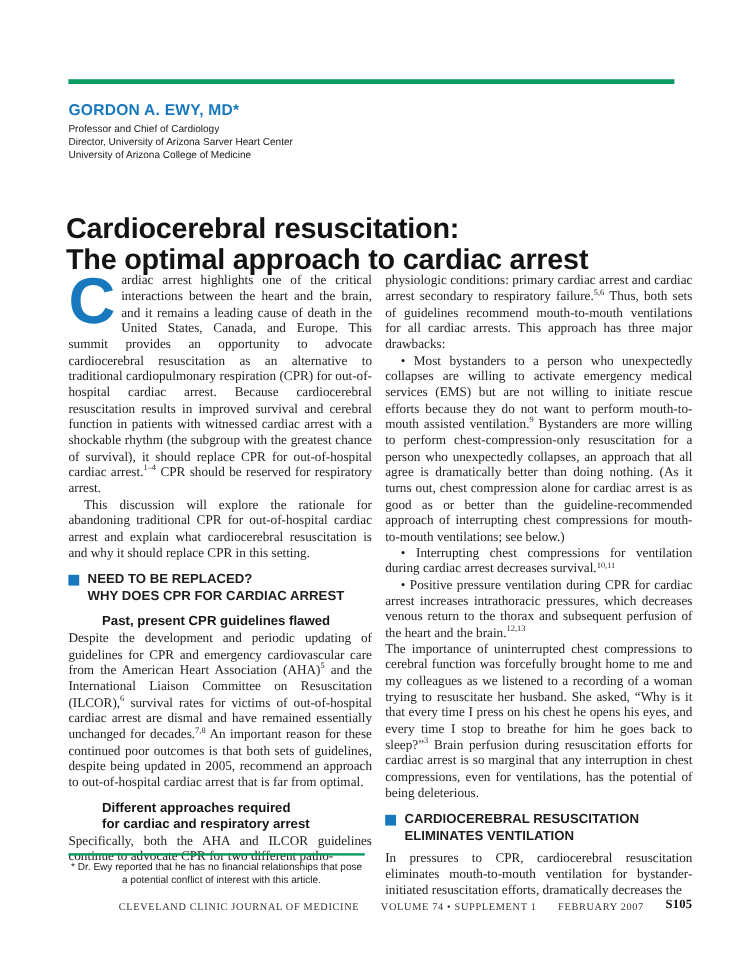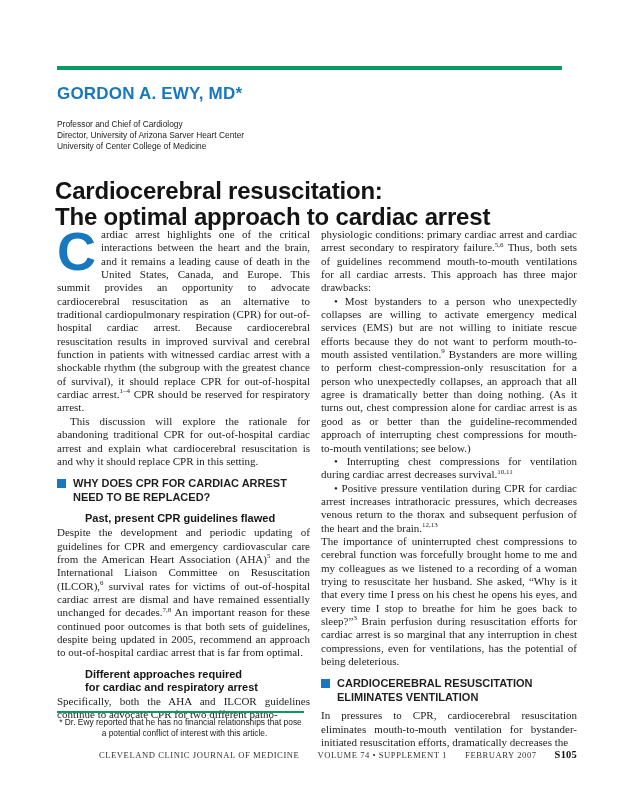--- a/index.html
+++ b/index.html
@@ -13,21 +13,21 @@
     width:620px;height:802px;
     background:#fff;
     overflow:hidden;
     font-family:"Liberation Serif", serif;
     color:var(--ink);
   }
   
   .green-rule{position:absolute;left:57px;top:66px;width:505px;height:4px;background:var(--accent-green);}
   
   .author{position:absolute;left:57px;top:84px;width:400px;font-family:"Liberation Sans", sans-serif;}
-  .author-name{font-size:17px;font-weight:bold;color:var(--accent-blue);letter-spacing:.2px;margin:0 0 15px 0;}
+  .author-name{font-size:13px;font-weight:bold;color:var(--accent-blue);letter-spacing:.2px;margin:0 0 3px 0;}
   .affil{font-size:8.4px;line-height:11px;color:#222;}
   .affil span{display:block;}
   
   .title{position:absolute;left:55px;top:162px;width:525px;font-family:"Liberation Sans", sans-serif;
          font-weight:bold;font-size:24px;line-height:26px;color:#141414;letter-spacing:-.2px;}
   .title span{display:block;}
   
   .columns{position:absolute;left:57px;top:228px;width:520px;display:flex;gap:11px;}
   .col{font-size:11px;line-height:13.35px;text-align:justify;}
   .col-left{width:253px;}
@@ -65,42 +65,42 @@
 
 <div class="page">
 
   <div class="green-rule"></div>
 
   <div class="author">
     <div class="author-name">GORDON A. EWY, MD*</div>
     <div class="affil">
       <span>Professor and Chief of Cardiology</span>
       <span>Director, University of Arizona Sarver Heart Center</span>
-      <span>University of Center College of Medicine</span>
+      <span>University of Arizona College of Medicine</span>
     </div>
   </div>
 
   <h1 class="title">
     <span>Cardiocerebral resuscitation:</span>
     <span>The optimal approach to cardiac arrest</span>
   </h1>
 
   <div class="columns">
 
     <div class="col col-left">
       <p>
         <span class="dropcap">C</span><span>ardiac arrest highlights one of the critical interactions between the heart and the brain, and it remains a leading cause of death in the United States, Canada, and Europe. This summit provides an opportunity to advocate cardiocerebral resuscitation as an alternative to traditional cardiopulmonary respiration (CPR) for out-of-hospital cardiac arrest. Because cardiocerebral resuscitation results in improved survival and cerebral function in patients with witnessed cardiac arrest with a shockable rhythm (the subgroup with the greatest chance of survival), it should replace CPR for out-of-hospital cardiac arrest.<sup>1–4</sup> CPR should be reserved for respiratory arrest.</span>
       </p>
       <p class="indent">This discussion will explore the rationale for abandoning traditional CPR for out-of-hospital cardiac arrest and explain what cardiocerebral resuscitation is and why it should replace CPR in this setting.</p>
 
       <div class="sec">
         <span class="sq"></span>
         <span class="sec-text">
+          <span>NEED TO BE REPLACED?</span>
           <span>WHY DOES CPR FOR CARDIAC ARREST</span>
-          <span>NEED TO BE REPLACED?</span>
         </span>
       </div>
 
       <div class="subhead">
         <span>Past, present CPR guidelines flawed</span>
       </div>
       <p>Despite the development and periodic updating of guidelines for CPR and emergency cardiovascular care from the American Heart Association (AHA)<sup>5</sup> and the International Liaison Committee on Resuscitation (ILCOR),<sup>6</sup> survival rates for victims of out-of-hospital cardiac arrest are dismal and have remained essentially unchanged for decades.<sup>7,8</sup> An important reason for these continued poor outcomes is that both sets of guidelines, despite being updated in 2005, recommend an approach to out-of-hospital cardiac arrest that is far from optimal.</p>
 
       <div class="subhead">
         <span>Different approaches required</span>

